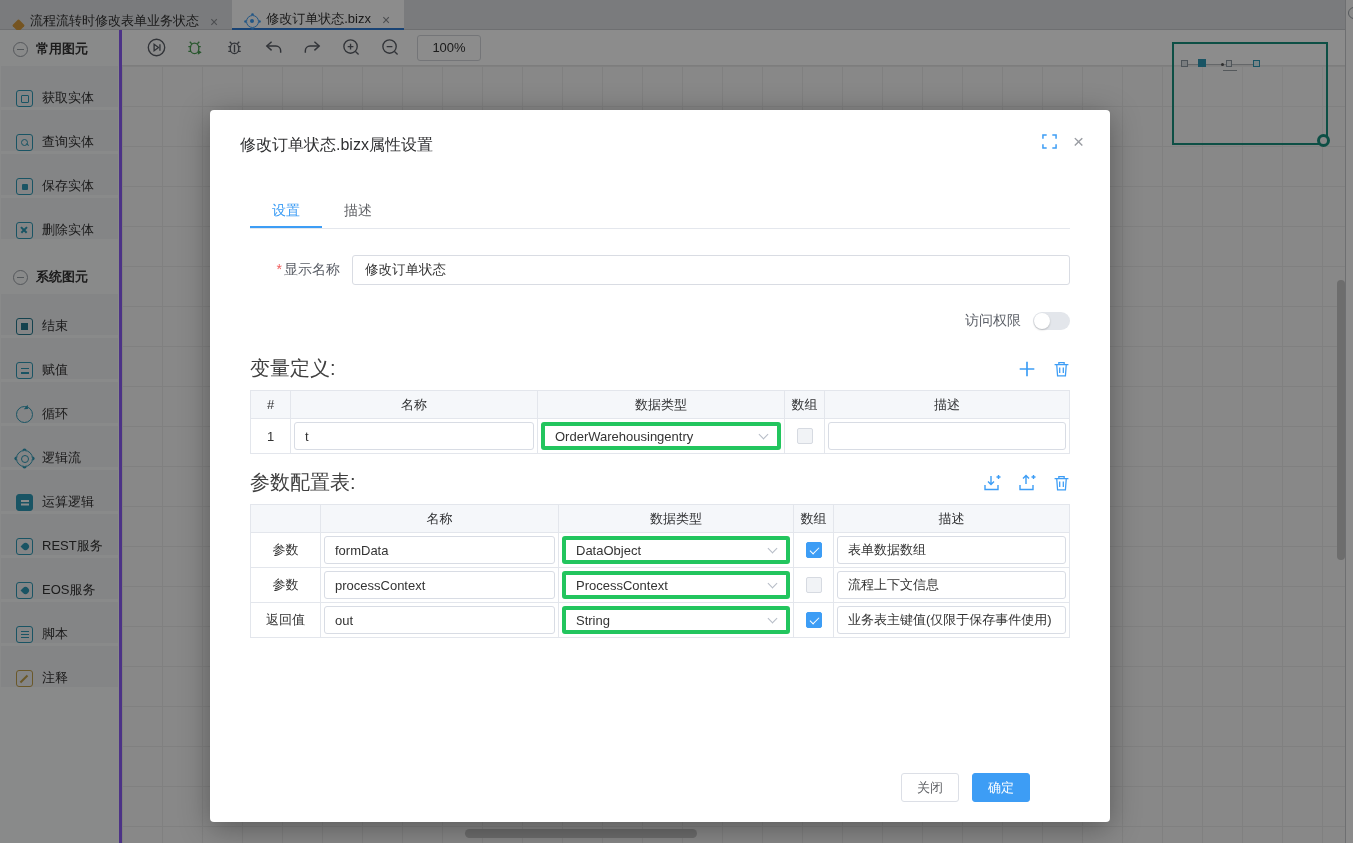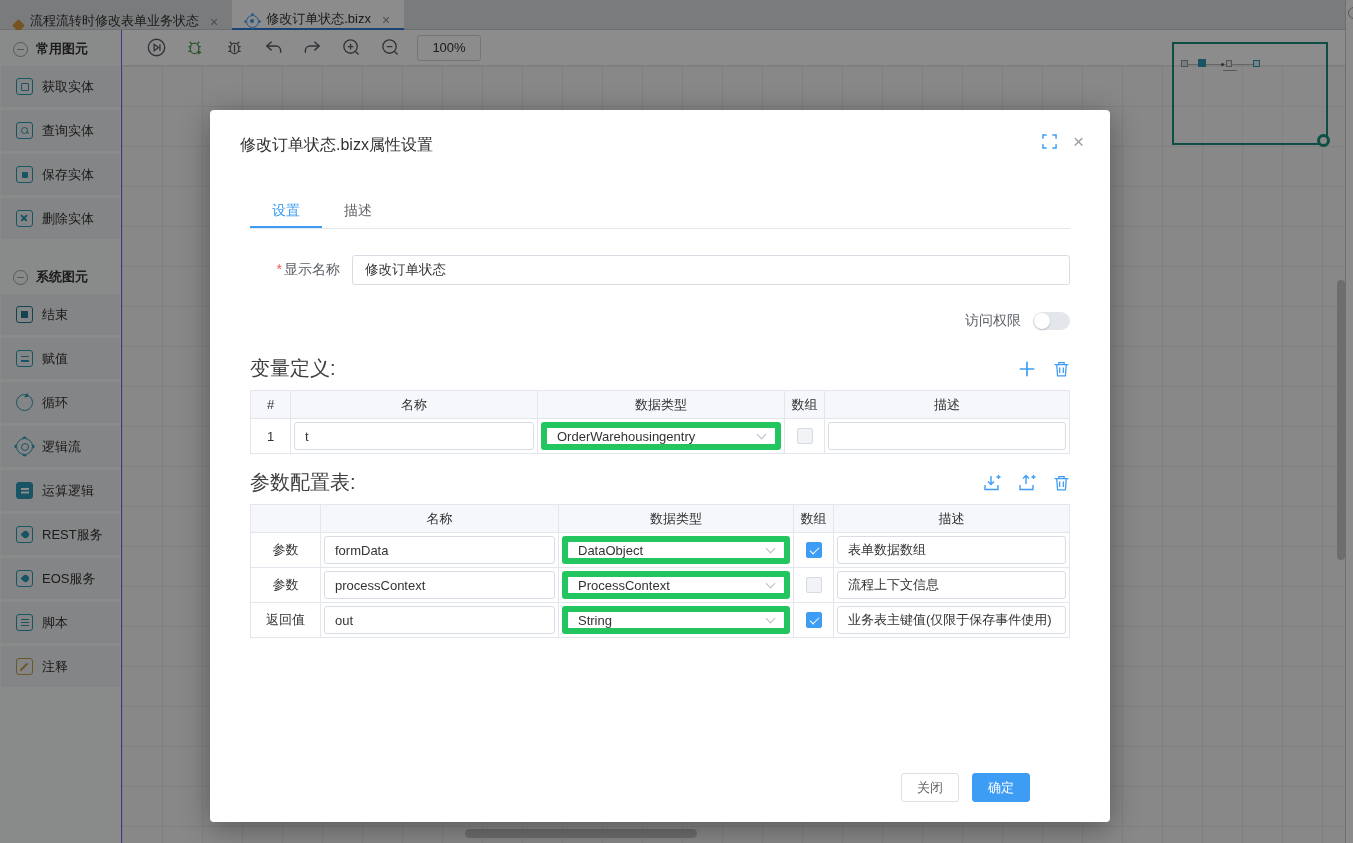--- a/index.html
+++ b/index.html
@@ -15,26 +15,26 @@
   .doc-tab.active { background:#fff; border-bottom:2px solid #2f7bd3; }
   .doc-tab .tclose { color:#8a8d92; font-size:14px; margin-left:4px; }
   .diamond { width:9px; height:9px; background:#d59a3c; transform:rotate(45deg); border-radius:1px; }
   .gearb { width:13px; height:13px; border:1.6px solid #3d9df5; border-radius:50%; position:relative;
     box-shadow:0 -7px 0 -5.2px #3d9df5, 0 7px 0 -5.2px #3d9df5, 7px 0 0 -5.2px #3d9df5, -7px 0 0 -5.2px #3d9df5; }
   .gearb::after { content:""; position:absolute; left:3px; top:3px; width:4px; height:4px;
     border-radius:50%; background:#3d9df5; }
 
   
   .sidebar { position:absolute; left:0; top:30px; bottom:0; width:122px; background:#fafbfc;
-    border-right:1px solid #8b5cf6; padding-top:2px; }
+    border-right:3px solid #8b5cf6; padding-top:2px; }
   .s-group { height:34px; display:flex; align-items:center; gap:8px; padding-left:13px;
     font-size:13px; font-weight:bold; color:#333; }
   .collapse-icon { width:15px; height:15px; border:1px solid #9aa0a6; border-radius:50%; position:relative; flex:none; }
   .collapse-icon::after { content:""; position:absolute; left:3px; right:3px; top:6px; height:1.5px; background:#9aa0a6; }
-  .s-item { height:41px; margin:0 1px 3px 1px; background:#f1f2f4; display:flex; align-items:center;
+  .s-item { height:41px; margin:0 1px 3px 1px; background:#f1f2f4; display:flex; align-items:flex-end;
     gap:9px; padding-left:15px; font-size:13px; color:#333; }
   .s-gap { height:18px; }
   .pic { width:17px; height:17px; border:1.6px solid #2e9ab6; border-radius:3px; position:relative; flex:none; }
   .g-get::after { content:""; position:absolute; left:3.5px; top:3.5px; right:3.5px; bottom:3.5px;
     border:1.4px solid #2e9ab6; border-radius:1px; }
   .g-query::after { content:""; position:absolute; left:4px; top:4px; width:5px; height:5px;
     border:1.4px solid #2e9ab6; border-radius:50%; }
   .g-query::before { content:""; position:absolute; left:9px; top:9px; width:3px; height:1.4px;
     background:#2e9ab6; transform:rotate(45deg); }
   .g-save::after { content:""; position:absolute; left:4.5px; top:4.5px; right:4.5px; bottom:4.5px;
@@ -125,21 +125,21 @@
   .tbl.vars { grid-template-columns:40px 247px 247px 40px 1fr; }
   .tbl.params { grid-template-columns:70px 238px 235px 40px 1fr; }
   .th { height:27px; display:flex; align-items:center; justify-content:center; background:#f5f7fa;
     font-size:13px; color:#303133; border-right:1px solid #e3e6ec; }
   .th:nth-child(5n) { border-right:none; }
   .td { height:35px; display:flex; align-items:center; justify-content:center; border-top:1px solid #e3e6ec;
     border-right:1px solid #e3e6ec; font-size:13px; color:#333; padding:0 3px; }
   .td.last { border-right:none; }
   .cell-input { width:100%; height:28px; border:1px solid #d8dce4; border-radius:3px; padding:0 10px;
     font-size:13px; color:#333; font-family:inherit; background:#fff; }
-  .cell-select { width:100%; height:28px; border:6px solid #22c55e; border-radius:3px; background:#fff;
+  .cell-select { width:100%; height:28px; border:4px solid #22c55e; border-radius:3px; background:#fff;
     display:flex; align-items:center; justify-content:space-between; padding:0 10px; font-size:13px; color:#333; }
   .chev { width:7px; height:7px; border-right:1.4px solid #b6bcc6; border-bottom:1.4px solid #b6bcc6;
     transform:rotate(45deg); margin-top:-3px; flex:none; }
   .cb { width:16px; height:16px; border:1px solid #d6dae1; border-radius:2px; background:#f1f3f6; position:relative; }
   .cb.on { background:#3d9df5; border-color:#3d9df5; }
   .cb.on::after { content:""; position:absolute; left:5px; top:2px; width:4px; height:8px;
     border:solid #fff; border-width:0 1.7px 1.7px 0; transform:rotate(45deg); }
 
   .m-footer { margin-top:auto; padding:0 40px 20px 0; display:flex; justify-content:flex-end; gap:13px; }
   .btn { height:29px; padding:0 15px; border-radius:3px; font-size:13px; display:flex; align-items:center; }

